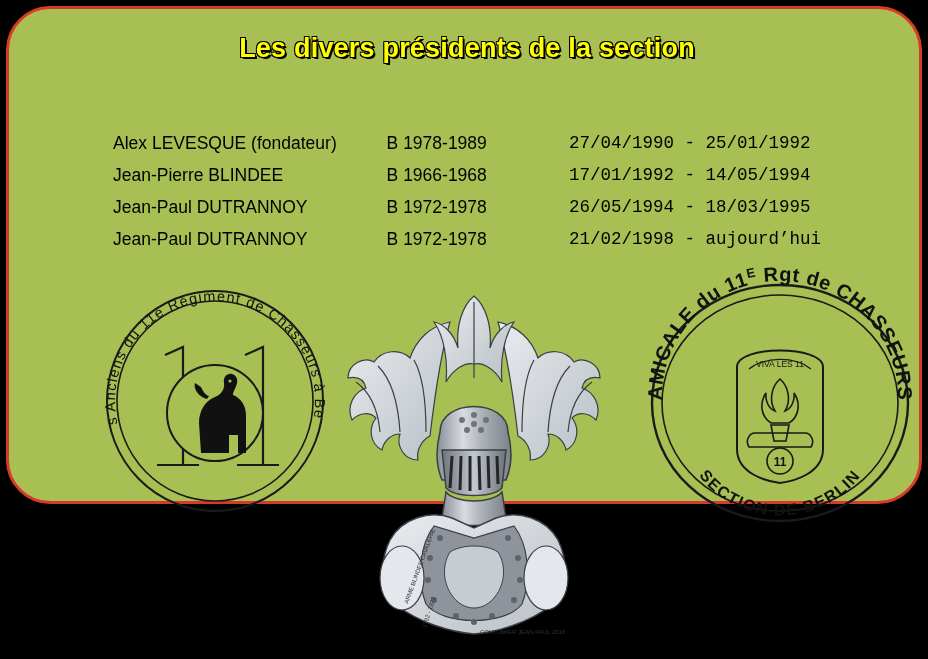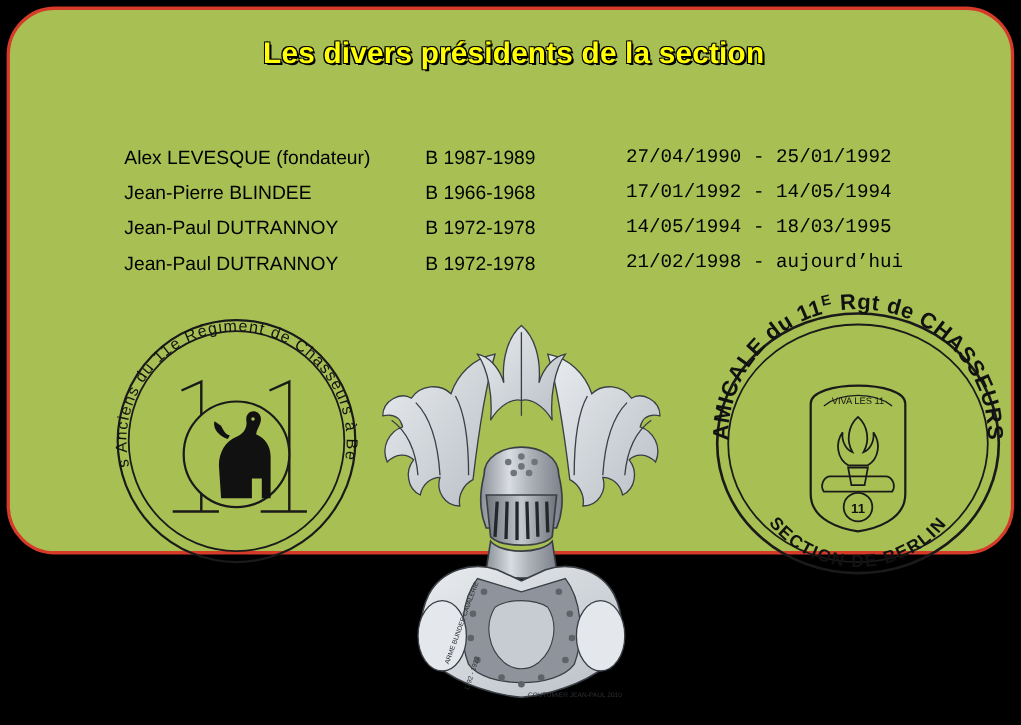--- a/index.html
+++ b/index.html
@@ -93,32 +93,32 @@
 <div id="stage">
 
   <div id="panel">
 
     <div id="title">Les divers présidents de la section</div>
 
     <table id="presidents">
       <tbody>
         <tr>
           <td class="col-name">Alex LEVESQUE (fondateur)</td>
-          <td class="col-birth">B 1987-1989</td>
+          <td class="col-birth">B 1978-1989</td>
           <td class="col-period">27/04/1990  -  25/01/1992</td>
         </tr>
         <tr>
           <td class="col-name">Jean-Pierre BLINDEE</td>
           <td class="col-birth">B 1966-1968</td>
           <td class="col-period">17/01/1992  -  14/05/1994</td>
         </tr>
         <tr>
           <td class="col-name">Jean-Paul DUTRANNOY</td>
           <td class="col-birth">B 1972-1978</td>
-          <td class="col-period">14/05/1994  -  18/03/1995</td>
+          <td class="col-period">26/05/1994  -  18/03/1995</td>
         </tr>
         <tr>
           <td class="col-name">Jean-Paul DUTRANNOY</td>
           <td class="col-birth">B 1972-1978</td>
           <td class="col-period">21/02/1998  -  aujourd’hui</td>
         </tr>
       </tbody>
     </table>
 
     <div class="emblem-left">

